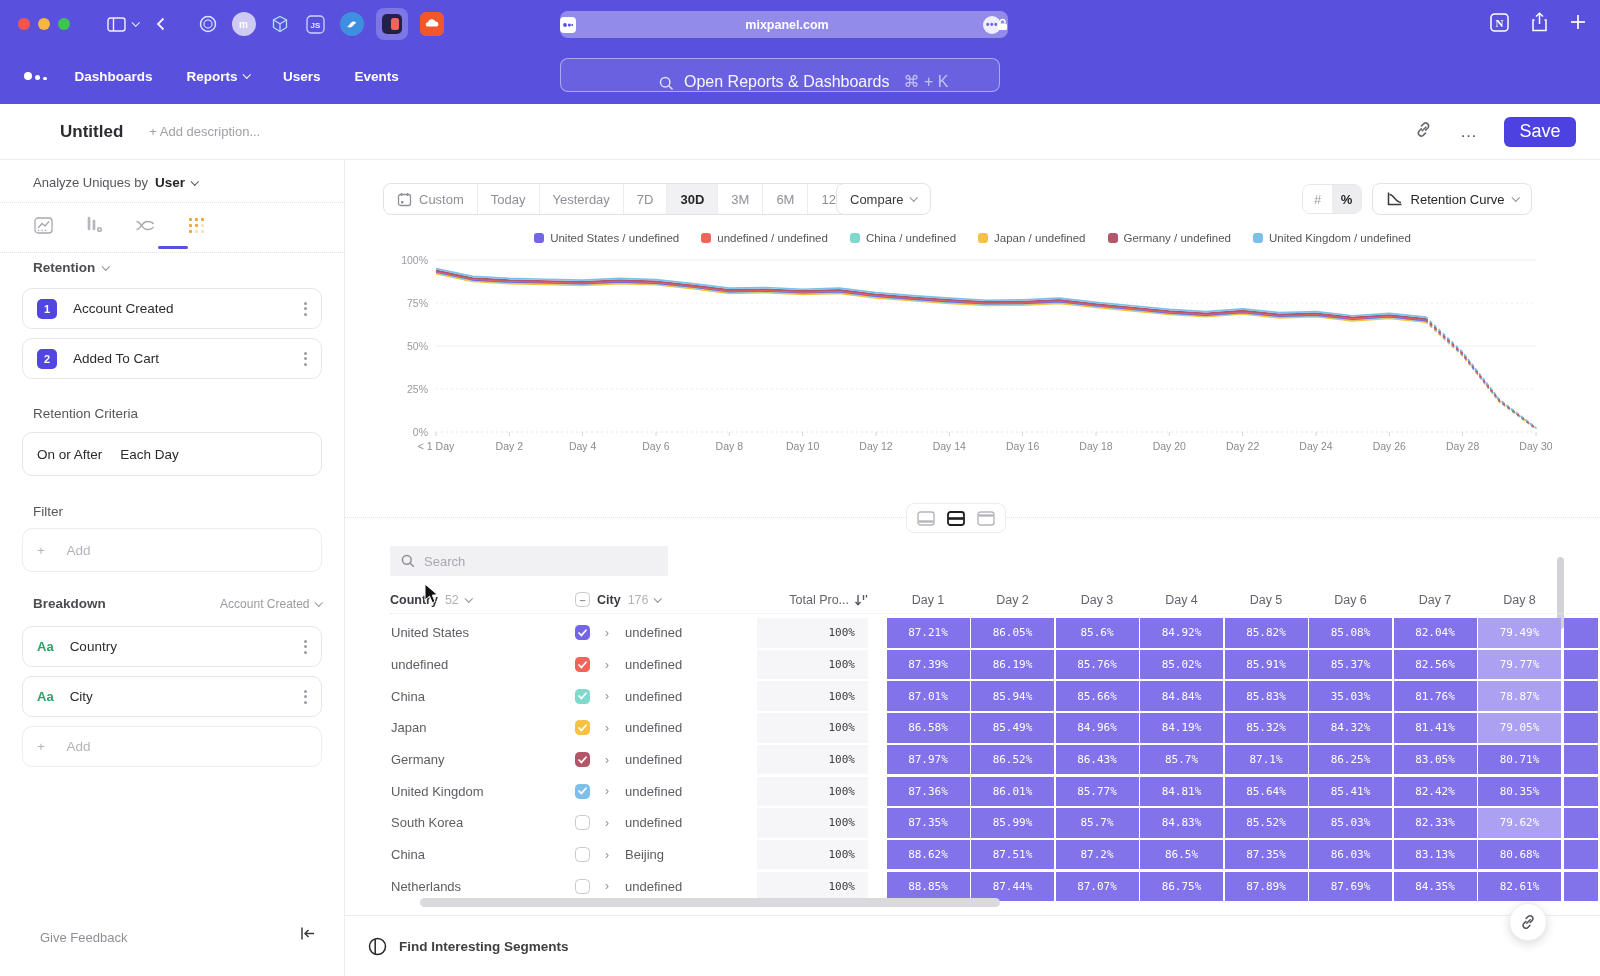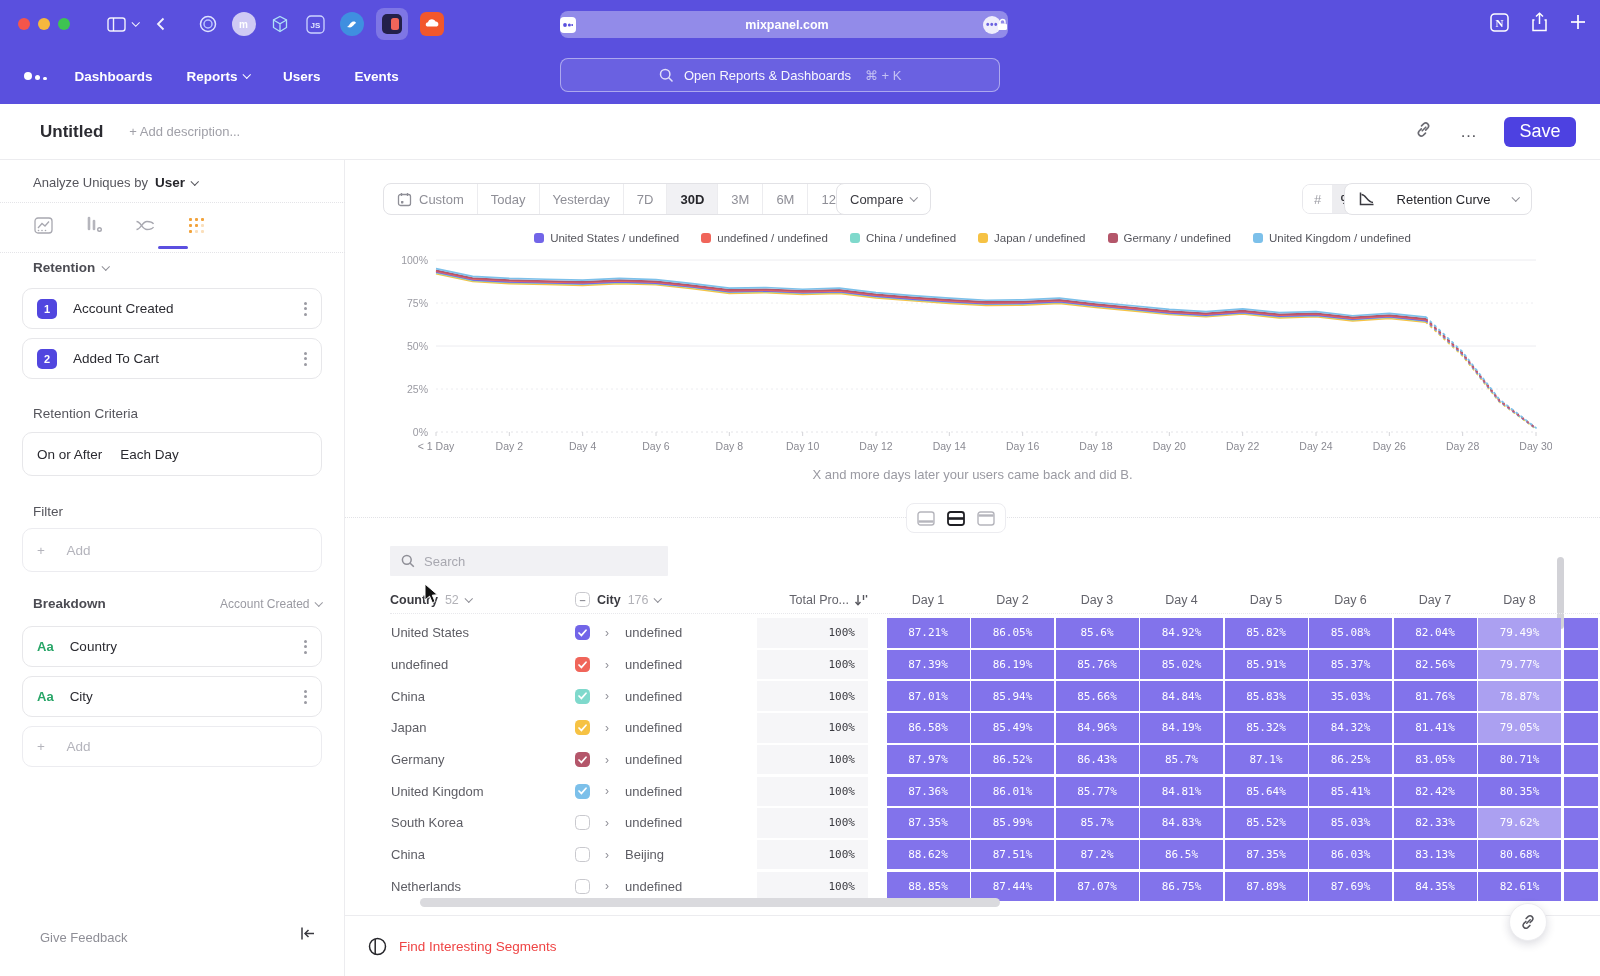--- a/index.html
+++ b/index.html
@@ -18,34 +18,34 @@
   .url-fav{width:16px;height:16px;border-radius:4px;background:#fff;display:flex;align-items:center;justify-content:center;margin-right:7px}
   .url-more{position:absolute;right:7px;top:4.5px;width:18px;height:18px;border-radius:50%;background:rgba(255,255,255,.85);color:#6a61e0;font-size:10px;display:flex;align-items:center;justify-content:center;letter-spacing:.5px}
   .chrome-right{position:absolute;right:14px;top:0;height:48px;display:flex;align-items:center;gap:22px;color:#fff}
 
   
   .navbar{position:absolute;left:0;top:48px;width:1600px;height:56px;background:#5a50de;display:flex;align-items:center}
   .mx-logo{margin-left:24px;margin-right:28px;display:flex;align-items:flex-end;gap:3px}
   .mx-logo i{background:#fff;border-radius:50%;display:block}
   .nav-items{display:flex;align-items:center;gap:34px;color:#fff;font-size:13.5px;font-weight:bold}
   .nav-item{display:flex;align-items:center;gap:6px;cursor:pointer}
-  .nav-search{position:absolute;left:560px;top:10px;width:440px;height:34px;border:1px solid rgba(255,255,255,.45);background:rgba(255,255,255,.10);border-radius:8px;display:flex;align-items:center;color:rgba(255,255,255,.95);font-size:13px}
+  .nav-search{position:absolute;left:560px;top:10px;width:440px;height:34px;border:1px solid rgba(255,255,255,.45);background:rgba(255,255,255,.10);border-radius:8px;display:flex;align-items:flex-end;color:rgba(255,255,255,.95);font-size:16px}
   .nav-search .ph{margin-left:10px}
   .nav-search .sc{color:rgba(255,255,255,.6);margin-left:14px}
   .nav-right{position:absolute;right:18px;top:48px;height:56px;display:flex;align-items:center;gap:26px;color:#fff}
   .proj{display:flex;align-items:center;gap:10px;cursor:pointer}
   .proj .nm{font-size:13px;font-weight:bold;line-height:1.25;text-align:left}
   .proj .sub{font-size:11px;font-weight:normal;opacity:.85}
 
   .chev{display:inline-block;width:7px;height:7px;border-right:1.6px solid currentColor;border-bottom:1.6px solid currentColor;transform:rotate(45deg) translate(-1px,-1px)}
   .chev-sm{width:5.5px;height:5.5px}
 
   
   .titlebar{position:absolute;left:0;top:104px;width:1600px;height:56px;background:#fff;border-bottom:1px solid #ececef;display:flex;align-items:center}
-  .doc-title{margin-left:40px;font-size:17px;font-weight:bold;color:#2b2b31}
+  .doc-title{margin-left:60px;font-size:17px;font-weight:bold;color:#2b2b31}
   .doc-desc{margin-left:26px;font-size:13px;color:#a0a0a8}
   .tb-right{position:absolute;right:24px;display:flex;align-items:center;gap:26px;color:#72727a}
   .save-btn{width:72px;height:30px;border-radius:6px;background:#4d41e1;color:#fff;font-size:18px;display:flex;align-items:center;justify-content:center;cursor:pointer}
 
   
   .sidebar{position:absolute;left:0;top:160px;width:345px;height:816px;background:#fff;border-right:1px solid #ececef}
   .sb-analyze{position:absolute;left:33px;top:15px;font-size:13px;color:#55555c;display:flex;align-items:center;gap:7px}
   .sb-analyze b{color:#26262b;font-size:13.5px}
   .sb-sep{position:absolute;left:0;width:345px;border-top:1px dotted #e4e4e8}
   .sb-tabs{position:absolute;left:30px;top:52px;display:flex;gap:25px;align-items:center}
@@ -68,21 +68,21 @@
 
   
   .range-group{position:absolute;left:383px;top:183px;height:32px;border:1px solid #e2e2e6;border-radius:8px;background:#fff;display:flex;align-items:stretch;overflow:hidden}
   .range{display:flex;align-items:center;gap:7px;padding:0 13px;font-size:13px;color:#8f8f97;border-right:1px solid #ececef;cursor:pointer;white-space:nowrap}
   .range:last-child{border-right:none}
   .range.sel{background:#f1f1f4;color:#26262b;font-weight:bold}
   .compare-btn{position:absolute;left:836px;top:183px;height:32px;border:1px solid #e2e2e6;border-radius:8px;background:#fff;display:flex;align-items:center;gap:8px;padding:0 13px;font-size:13px;color:#3a3a40;cursor:pointer}
   .fmt-group{position:absolute;left:1302px;top:184px;height:30px;border:1px solid #e8e8ec;border-radius:8px;display:flex;overflow:hidden}
   .fmt{width:29px;display:flex;align-items:center;justify-content:center;font-size:13px;color:#9a9aa2;cursor:pointer;background:#fff}
   .fmt.sel{background:#ededf0;color:#26262b;font-weight:bold}
-  .charttype-btn{position:absolute;right:68px;top:183px;height:32px;border:1px solid #e2e2e6;border-radius:8px;background:#fff;display:flex;align-items:center;gap:22px;padding:0 13px;font-size:13px;color:#26262b;cursor:pointer}
+  .charttype-btn{position:absolute;right:68px;top:183px;height:32px;border:1px solid #e2e2e6;border-radius:8px;background:#fff;display:flex;align-items:center;gap:8px;padding:0 13px;font-size:13px;color:#26262b;cursor:pointer}
 
   
   .legend-row{position:absolute;left:345px;top:232px;width:1255px;display:flex;justify-content:center;gap:22px}
   .lg-item{display:flex;align-items:center;gap:6px;font-size:11.5px;color:#55555c}
   .lg-sw{width:10px;height:10px;border-radius:3px}
   .chart-wrap{position:absolute;left:392px;top:250px;width:1160px;height:214px}
   .caption{position:absolute;left:345px;top:467px;width:1255px;text-align:center;font-size:13px;color:#9a9aa2}
 
   .mid-divider{position:absolute;left:345px;top:517px;width:1255px;border-top:1px dotted #e2e2e6}
   .view-toggle{position:absolute;left:906px;top:503px;height:30px;background:#fff;border:1px solid #ececf0;border-radius:8px;display:flex;align-items:center;gap:4px;padding:0 6px}
@@ -109,21 +109,21 @@
   .chevr{color:#8f8f97;font-size:12px;margin-left:8px;flex:0 0 auto}
   .cityname{font-size:13px;color:#5d5d64;margin-left:9px;white-space:nowrap}
   .totcell{width:111px;height:29.5px;margin-right:17px;background:#f6f6f8;display:flex;align-items:center;justify-content:flex-end;padding-right:13px;font-family:"DejaVu Sans Mono",monospace;font-size:11px;color:#3a3a40}
   .daycell{width:83px;height:29.5px;margin-left:1.5px;background:#8273eb;color:#fff;font-family:"DejaVu Sans Mono",monospace;font-size:11px;display:flex;align-items:center;justify-content:center}
   .daycell.light{background:#aba0f1}
   .sliver{width:34px;height:29.5px;margin-left:3px;background:#8273eb}
 
   
   .footerbar{position:absolute;left:345px;top:915px;width:1255px;height:61px;background:#fff;border-top:1px solid #ececef;display:flex;align-items:center}
   .fi-icon{margin-left:23px}
-  .fi-title{margin-left:12px;font-size:13.5px;font-weight:normal;color:#ef4444}
+  .fi-title{margin-left:12px;font-size:13.5px;font-weight:bold;color:#404040}
   .fi-desc{margin-left:22px;font-size:13px;color:#9a9aa2}
   .fab{position:absolute;left:1509px;top:903px;width:38px;height:38px;border-radius:50%;background:#fff;border:1px solid #ededf0;box-shadow:0 3px 10px rgba(30,30,60,.16);display:flex;align-items:center;justify-content:center;cursor:pointer}
 
   .cursor{position:absolute;left:424px;top:583px;z-index:50;pointer-events:none}
 </style>
 </head>
 <body>
 
 <div class="stage">
 
@@ -557,21 +557,20 @@
         <polyline points="1034,71.06 1070.6666666666667,105.11599999999999 1107.3333333333333,151.38400000000001 1144,178.732" fill="none" stroke="#7fd9cc" stroke-width="1.7" stroke-linecap="round" stroke-dasharray="1.5 4.5"></polyline>
         <polyline points="44,22.04 80.66666666666666,29.78 117.33333333333333,31.844000000000005 154,32.70400000000001 190.66666666666666,33.56400000000001 227.33333333333331,31.844000000000005 264,33.048000000000016 300.6666666666667,37.004000000000005 337.3333333333333,41.64800000000001 374,40.959999999999994 410.66666666666663,42.68 447.3333333333333,41.64800000000001 484,46.12 520.6666666666667,49.044000000000004 557.3333333333334,51.624 594,53.68800000000001 630.6666666666666,53.344 667.3333333333334,51.624 704,55.751999999999995 740.6666666666666,59.191999999999986 777.3333333333333,62.80400000000001 814,65.03999999999999 850.6666666666666,62.28800000000001 887.3333333333334,66.072 924,65.03999999999999 960.6666666666667,69.168 997.3333333333334,66.76 1034,70.54400000000001" fill="none" stroke="#7265e8" stroke-width="1.7" stroke-linejoin="round"></polyline>
         <polyline points="1034,70.54400000000001 1070.6666666666667,104.60000000000001 1107.3333333333333,151.04 1144,178.56" fill="none" stroke="#7265e8" stroke-width="1.7" stroke-linecap="round" stroke-dasharray="1.5 4.5"></polyline>
         <polyline points="44,21.18 80.66666666666666,28.92 117.33333333333333,30.984000000000005 154,31.844000000000005 190.66666666666666,32.70400000000001 227.33333333333331,30.984000000000005 264,32.18800000000001 300.6666666666667,36.144000000000005 337.3333333333333,40.78800000000001 374,40.099999999999994 410.66666666666663,41.82 447.3333333333333,40.78800000000001 484,45.26 520.6666666666667,48.184000000000005 557.3333333333334,50.764 594,52.82800000000001 630.6666666666666,52.484 667.3333333333334,50.764 704,54.89199999999999 740.6666666666666,58.33199999999999 777.3333333333333,61.94400000000001 814,64.18 850.6666666666666,61.428000000000004 887.3333333333334,65.21199999999999 924,64.18 960.6666666666667,68.30800000000002 997.3333333333334,65.9 1034,69.684" fill="none" stroke="#f0655a" stroke-width="1.7" stroke-linejoin="round"></polyline>
         <polyline points="1034,69.684 1070.6666666666667,103.912 1107.3333333333333,150.524 1144,178.388" fill="none" stroke="#f0655a" stroke-width="1.7" stroke-linecap="round" stroke-dasharray="1.5 4.5"></polyline>
         <polyline points="44,20.32 80.66666666666666,28.06 117.33333333333333,30.124000000000006 154,30.984000000000005 190.66666666666666,31.844000000000005 227.33333333333331,30.124000000000006 264,31.32800000000001 300.6666666666667,35.284000000000006 337.3333333333333,39.92800000000001 374,39.24 410.66666666666663,40.959999999999994 447.3333333333333,39.92800000000001 484,44.4 520.6666666666667,47.324000000000005 557.3333333333334,49.904 594,51.96800000000001 630.6666666666666,51.624 667.3333333333334,49.904 704,54.03199999999999 740.6666666666666,57.471999999999994 777.3333333333333,61.08400000000001 814,63.32 850.6666666666666,60.568000000000005 887.3333333333334,64.35199999999999 924,63.32 960.6666666666667,67.44800000000001 997.3333333333334,65.03999999999999 1034,68.82400000000001" fill="none" stroke="#b4566a" stroke-width="1.7" stroke-linejoin="round"></polyline>
         <polyline points="1034,68.82400000000001 1070.6666666666667,103.224 1107.3333333333333,150.008 1144,178.216" fill="none" stroke="#b4566a" stroke-width="1.7" stroke-linecap="round" stroke-dasharray="1.5 4.5"></polyline>
         <polyline points="44,18.6 80.66666666666666,26.34 117.33333333333333,28.404000000000003 154,29.264000000000006 190.66666666666666,30.124000000000006 227.33333333333331,28.404000000000003 264,29.60800000000001 300.6666666666667,33.56400000000001 337.3333333333333,38.20800000000001 374,37.519999999999996 410.66666666666663,39.24 447.3333333333333,38.20800000000001 484,42.68 520.6666666666667,45.604000000000006 557.3333333333334,48.184000000000005 594,50.24800000000001 630.6666666666666,49.904 667.3333333333334,48.184000000000005 704,52.31199999999999 740.6666666666666,55.751999999999995 777.3333333333333,59.364000000000004 814,61.6 850.6666666666666,58.848000000000006 887.3333333333334,62.63199999999999 924,61.6 960.6666666666667,65.72800000000001 997.3333333333334,63.32 1034,67.10400000000001" fill="none" stroke="#7cc0ea" stroke-width="1.7" stroke-linejoin="round"></polyline>
         <polyline points="1034,67.10400000000001 1070.6666666666667,102.02000000000001 1107.3333333333333,149.32000000000002 1144,177.87199999999999" fill="none" stroke="#7cc0ea" stroke-width="1.7" stroke-linecap="round" stroke-dasharray="1.5 4.5"></polyline>
       </svg></div>
-  <div class="caption">X and more days later your users came back and did B.</div>
 
   <div class="mid-divider"></div>
   <div class="view-toggle">
     <span class="vt">
         <svg width="18" height="15" viewBox="0 0 18 15" fill="none" stroke="#b5b5bc" stroke-width="1.4">
           <rect x="1" y="1" width="16" height="13" rx="2.5"></rect>
           <line x1="1.5" y1="10.5" x2="16.5" y2="10.5" stroke-width="2.4"></line>
         </svg>
       </span>
     <span class="vt">

